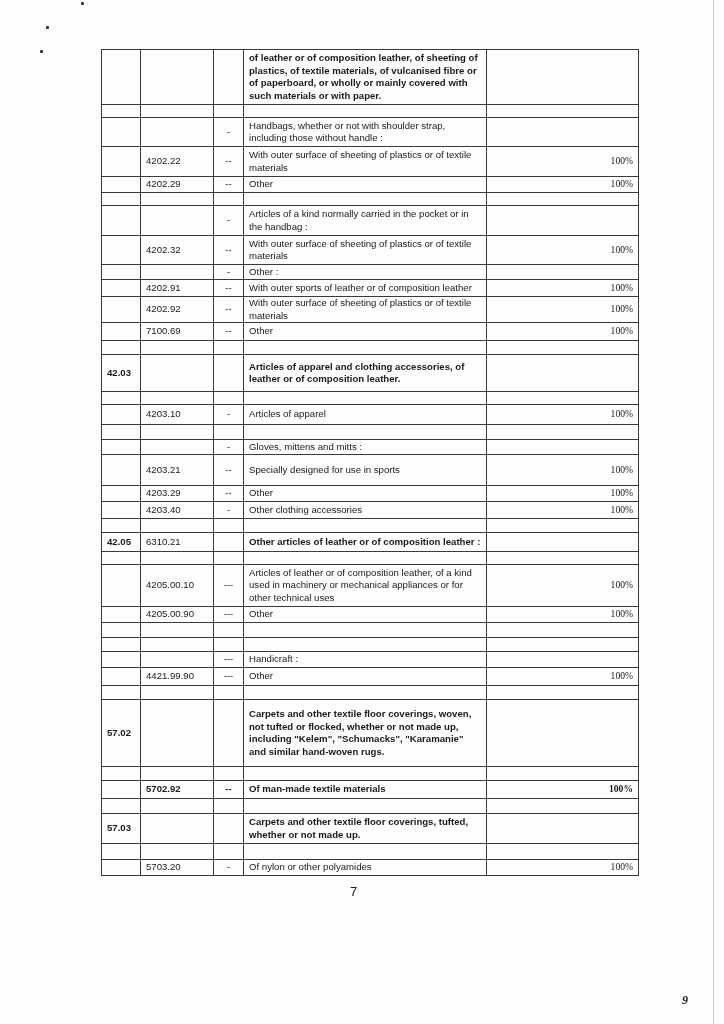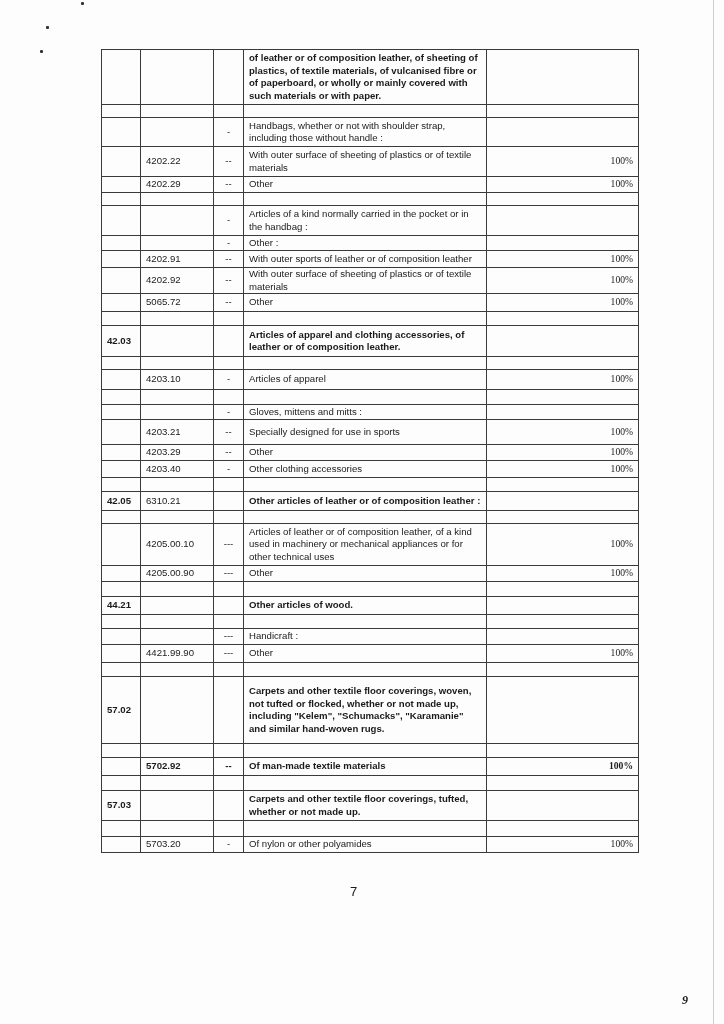--- a/index.html
+++ b/index.html
@@ -108,20 +108,27 @@
         <td class="desc"></td>
         <td class="rate"></td>
       </tr>
       <tr style="height: 30px;">
         <td class="head"></td>
         <td class="code"></td>
         <td class="dash">-</td>
         <td class="desc">Articles of a kind normally carried in the pocket or in the handbag :</td>
         <td class="rate"></td>
       </tr>
+      <tr style="height: 29px;">
+        <td class="head"></td>
+        <td class="code">4202.32</td>
+        <td class="dash">--</td>
+        <td class="desc">With outer surface of   sheeting of plastics or of textile materials</td>
+        <td class="rate">100%</td>
+      </tr>
       <tr style="height: 15px;">
         <td class="head"></td>
         <td class="code"></td>
         <td class="dash">-</td>
         <td class="desc">Other :</td>
         <td class="rate"></td>
       </tr>
       <tr style="height: 17px;">
         <td class="head"></td>
         <td class="code">4202.91</td>
@@ -131,68 +138,68 @@
       </tr>
       <tr style="height: 24px;">
         <td class="head"></td>
         <td class="code">4202.92</td>
         <td class="dash">--</td>
         <td class="desc">With outer surface of  sheeting of plastics or of textile materials</td>
         <td class="rate">100%</td>
       </tr>
       <tr style="height: 18px;">
         <td class="head"></td>
-        <td class="code">5065.72</td>
-        <td class="dash">--</td>
-        <td class="desc">Other</td>
-        <td class="rate">100%</td>
-      </tr>
-      <tr style="height: 14px;">
-        <td class="head"></td>
-        <td class="code"></td>
-        <td class="dash"></td>
-        <td class="desc"></td>
+        <td class="code">7100.69</td>
+        <td class="dash">--</td>
+        <td class="desc">Other</td>
+        <td class="rate">100%</td>
+      </tr>
+      <tr style="height: 14px;">
+        <td class="head"></td>
+        <td class="code"></td>
+        <td class="dash"></td>
+        <td class="desc"></td>
+        <td class="rate"></td>
+      </tr>
+      <tr style="height: 37px;">
+        <td class="head">42.03</td>
+        <td class="code"></td>
+        <td class="dash"></td>
+        <td class="desc bold">Articles of apparel and clothing accessories, of leather or of composition leather.</td>
+        <td class="rate"></td>
+      </tr>
+      <tr style="height: 13px;">
+        <td class="head"></td>
+        <td class="code"></td>
+        <td class="dash"></td>
+        <td class="desc"></td>
+        <td class="rate"></td>
+      </tr>
+      <tr style="height: 20px;">
+        <td class="head"></td>
+        <td class="code">4203.10</td>
+        <td class="dash">-</td>
+        <td class="desc">Articles of apparel</td>
+        <td class="rate">100%</td>
+      </tr>
+      <tr style="height: 15px;">
+        <td class="head"></td>
+        <td class="code"></td>
+        <td class="dash"></td>
+        <td class="desc"></td>
+        <td class="rate"></td>
+      </tr>
+      <tr style="height: 15px;">
+        <td class="head"></td>
+        <td class="code"></td>
+        <td class="dash">-</td>
+        <td class="desc">Gloves, mittens and mitts :</td>
         <td class="rate"></td>
       </tr>
       <tr style="height: 31px;">
-        <td class="head">42.03</td>
-        <td class="code"></td>
-        <td class="dash"></td>
-        <td class="desc bold">Articles of apparel and clothing accessories, of leather or of composition leather.</td>
-        <td class="rate"></td>
-      </tr>
-      <tr style="height: 13px;">
-        <td class="head"></td>
-        <td class="code"></td>
-        <td class="dash"></td>
-        <td class="desc"></td>
-        <td class="rate"></td>
-      </tr>
-      <tr style="height: 20px;">
-        <td class="head"></td>
-        <td class="code">4203.10</td>
-        <td class="dash">-</td>
-        <td class="desc">Articles of apparel</td>
-        <td class="rate">100%</td>
-      </tr>
-      <tr style="height: 15px;">
-        <td class="head"></td>
-        <td class="code"></td>
-        <td class="dash"></td>
-        <td class="desc"></td>
-        <td class="rate"></td>
-      </tr>
-      <tr style="height: 15px;">
-        <td class="head"></td>
-        <td class="code"></td>
-        <td class="dash">-</td>
-        <td class="desc">Gloves, mittens and mitts :</td>
-        <td class="rate"></td>
-      </tr>
-      <tr style="height: 25px;">
         <td class="head"></td>
         <td class="code">4203.21</td>
         <td class="dash">--</td>
         <td class="desc">Specially designed for use in sports</td>
         <td class="rate">100%</td>
       </tr>
       <tr style="height: 16px;">
         <td class="head"></td>
         <td class="code">4203.29</td>
         <td class="dash">--</td>
@@ -239,27 +246,20 @@
         <td class="code">4205.00.90</td>
         <td class="dash">---</td>
         <td class="desc">Other</td>
         <td class="rate">100%</td>
       </tr>
       <tr style="height: 15px;">
         <td class="head"></td>
         <td class="code"></td>
         <td class="dash"></td>
         <td class="desc"></td>
-        <td class="rate"></td>
-      </tr>
-      <tr style="height: 18px;">
-        <td class="head">44.21</td>
-        <td class="code"></td>
-        <td class="dash"></td>
-        <td class="desc bold">Other articles of wood.</td>
         <td class="rate"></td>
       </tr>
       <tr style="height: 14px;">
         <td class="head"></td>
         <td class="code"></td>
         <td class="dash"></td>
         <td class="desc"></td>
         <td class="rate"></td>
       </tr>
       <tr style="height: 16px;">

